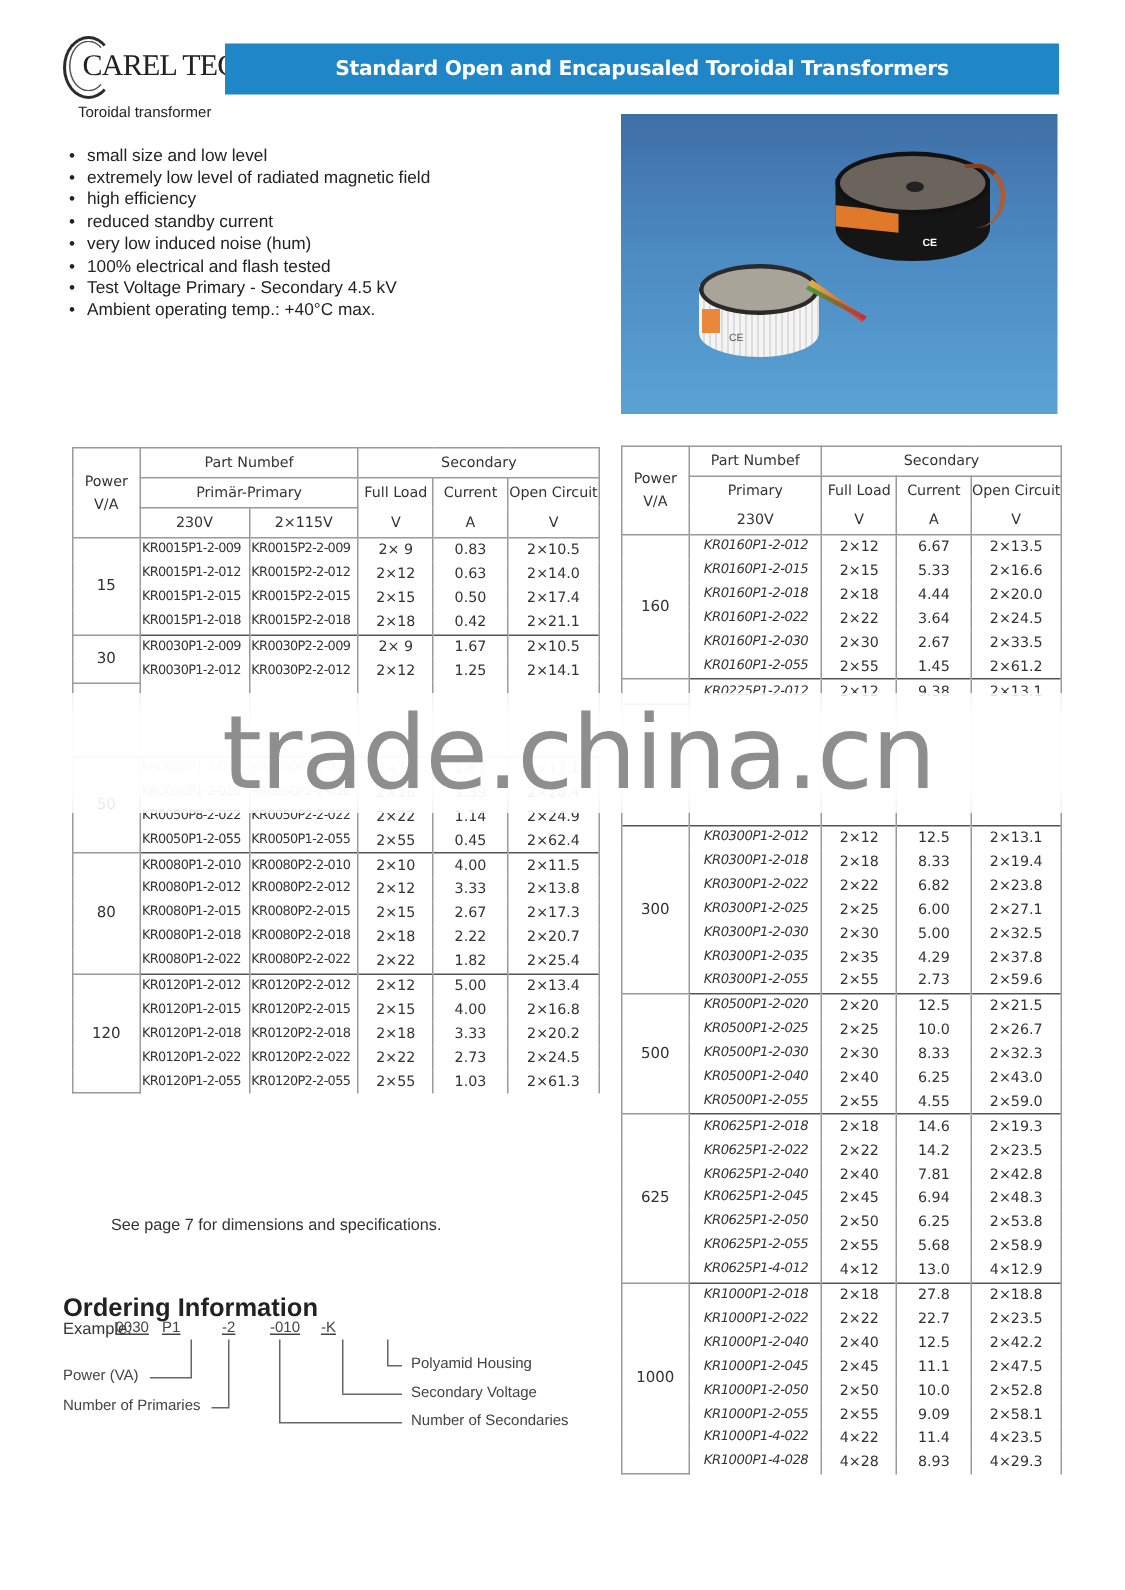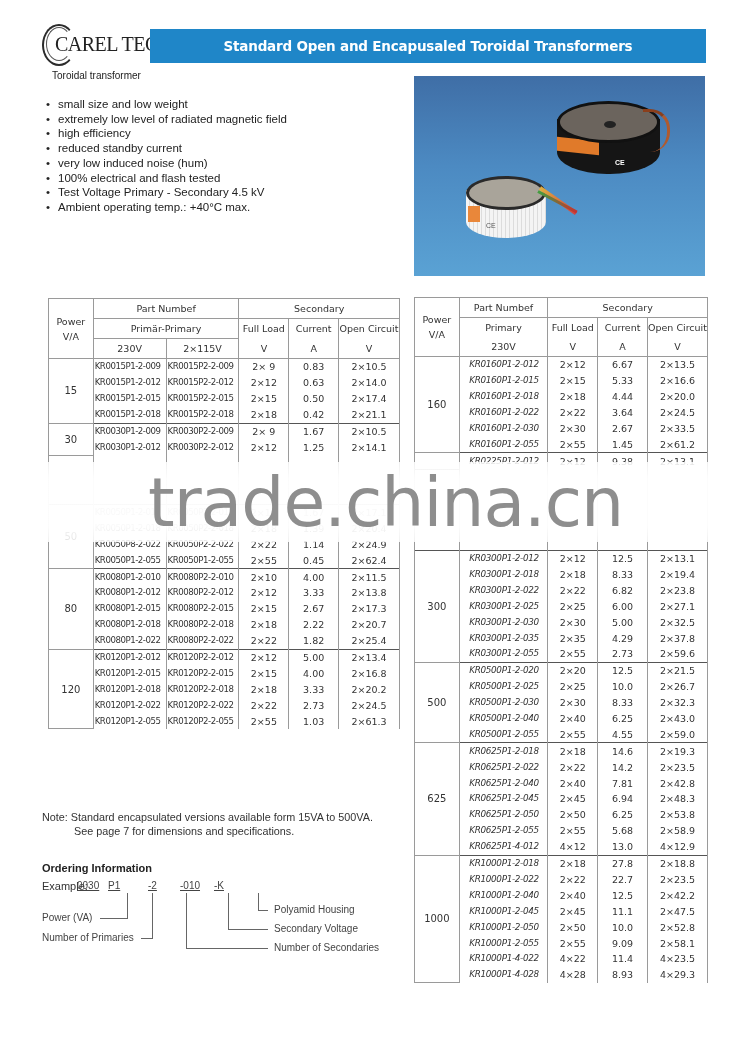--- a/index.html
+++ b/index.html
@@ -38,21 +38,21 @@
   table.spec tr.grp-start td { border-top:1px solid #555; }
   .left-tbl { left:48px; top:298px; width:352px; }
   .right-tbl { left:414px; top:297px; width:294px; }
   table.right-tbl td.pn { text-align:center; font-size:8.8px; letter-spacing:-0.3px;font-style:italic; }
 
   .watermark { position:absolute; left:0; top:462px; width:750px; height:80px; background:linear-gradient(180deg,rgba(255,255,255,0.85),rgba(255,255,255,0.97) 20%,rgba(255,255,255,0.97) 80%,rgba(255,255,255,0.85)); }
   .watermark-text { position:absolute; left:148px; top:468px; font-family:"DejaVu Sans", sans-serif; font-size:68px; color:#8e8e8e; letter-spacing:-1px; line-height:70px; white-space:nowrap; }
 
   .note { position:absolute; left:42px; top:810px; font-size:10.8px; color:#333; line-height:14px; }
   .note .l2 { padding-left:32px; }
-  .order-title { position:absolute; left:42px; top:862px; font-size:11px; font-weight:bold; color:#222; }
+  .order-title { position:absolute; left:42px; top:862px; font-size:17px; font-weight:bold; color:#222; }
   .order-ex { position:absolute; top:880px; font-size:11px; color:#333; }
   .order-ex.lbl { left:42px; }
   .code { position:absolute; top:880px; font-size:10px; color:#444; text-decoration:underline; }
   .olabel { position:absolute; font-size:10px; color:#444; white-space:nowrap; }
   .hl { position:absolute; height:1px; background:#666; }
   .vl { position:absolute; width:1px; background:#666; }
 </style>
 </head>
 <body>
 
@@ -62,21 +62,21 @@
   <div class="logo-text">CAREL TECH</div>
 </div>
 <div class="logo-sub">Toroidal transformer</div>
 <div class="title-bar">
   <span>Standard Open and Encapusaled Toroidal Transformers</span>
 </div>
 
 <ul class="features">
   <li>
       <span class="b">•</span>
-      <span>small size and low weight</span>
+      <span>small size and low level</span>
     </li>
   <li>
       <span class="b">•</span>
       <span>extremely low level of radiated magnetic field</span>
     </li>
   <li>
       <span class="b">•</span>
       <span>high efficiency</span>
     </li>
   <li>
@@ -596,21 +596,20 @@
         <td class="inner">8.93</td>
         <td class="inner">4×29.3</td>
       </tr>
     </tbody>
 </table>
 
 <div class="watermark"></div>
 <div class="watermark-text">trade.china.cn</div>
 
 <div class="note">
-  <div>Note: Standard encapsulated versions available form 15VA to 500VA.</div>
   <div class="l2">See page 7 for dimensions and specifications.</div>
 </div>
 
 <div class="order-title">Ordering Information</div>
 <div class="order-ex lbl">Example:</div>
 <div class="code" style="left:77px">0030</div>
 <div class="code" style="left:108px">P1</div>
 <div class="code" style="left:148px">-2</div>
 <div class="code" style="left:180px">-010</div>
 <div class="code" style="left:214px">-K</div>

